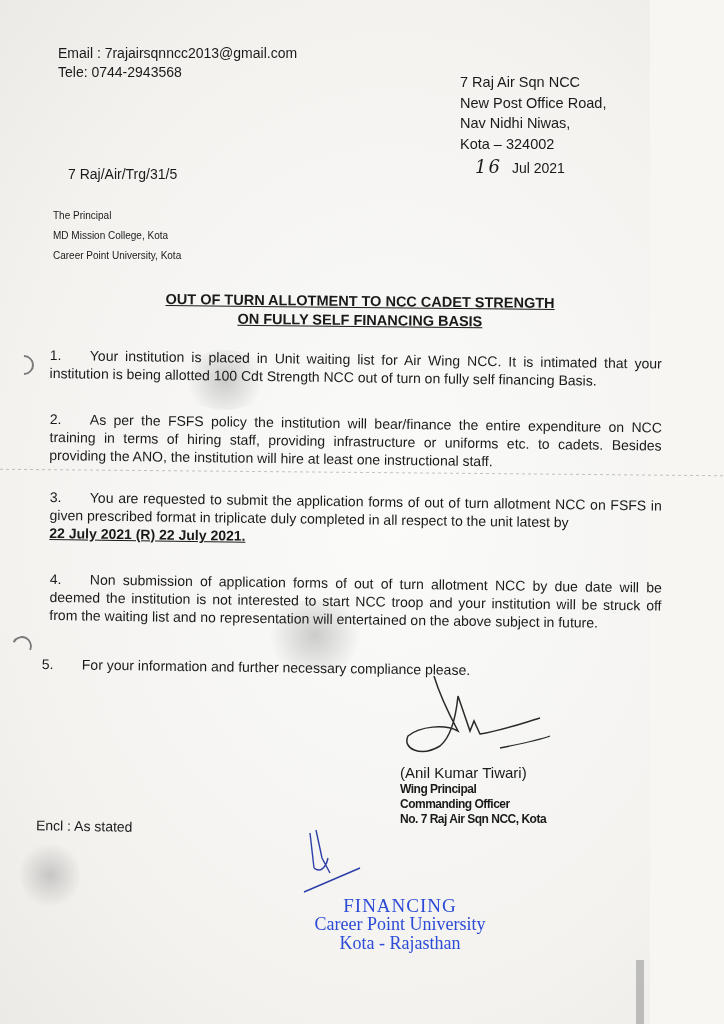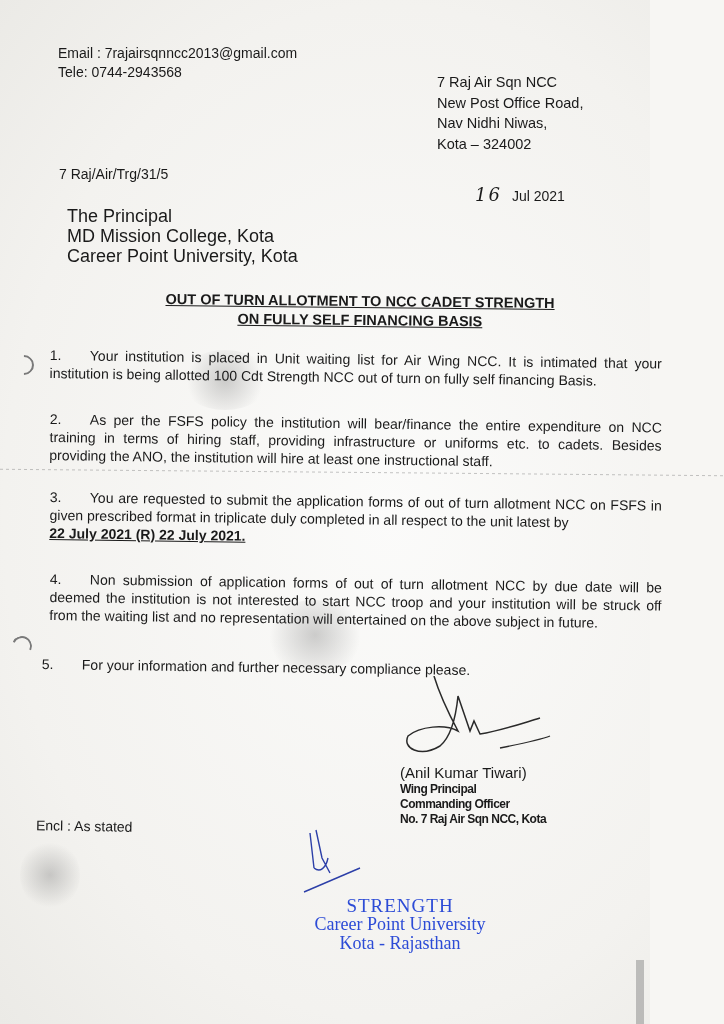--- a/index.html
+++ b/index.html
@@ -9,25 +9,25 @@
       position: relative;
       font-family: "Liberation Sans", sans-serif;
       color: #1a1a1a;
     }
     .page {
       position: absolute; left: 0; top: 0; width: 650px; height: 1024px;
       background: radial-gradient(ellipse at 60% 50%, #fbfbfa 0%, #f3f2ef 70%, #ebeae6 100%);
     }
     .abs { position: absolute; }
     .contact { left: 58px; top: 44px; font-size: 14px; line-height: 19px; }
-    .sender { left: 437px; top: 72px; font-size: 14.5px; line-height: 20.5px; }
-    .ref { left: 59px; top: 166px; font-size: 14px; }
-    .date { left: 475px; top: 184px; font-size: 14px; }
+    .sender { left: 460px; top: 72px; font-size: 14.5px; line-height: 20.5px; }
+    .ref { left: 68px; top: 166px; font-size: 14px; }
+    .date { left: 475px; top: 156px; font-size: 14px; }
     .date .day { font-family: "DejaVu Serif", serif; font-size: 18px; font-style: italic; margin-right: 10px; letter-spacing: 2px; }
-    .recipient { left: 67px; top: 206px; font-size: 18px; line-height: 20px; }
+    .recipient { left: 53px; top: 206px; font-size: 10px; line-height: 20px; }
     .subject {
       left: 140px; top: 292px; width: 440px; text-align: center;
       font-size: 14.5px; font-weight: bold; line-height: 19px; text-decoration: underline;
       transform: rotate(0.6deg);
     }
     .para {
       left: 50px; width: 612px; font-size: 14px; line-height: 18px; text-align: justify;
       transform: rotate(0.8deg); transform-origin: left top;
     }
     .para .num { display: inline-block; width: 40px; }
@@ -120,18 +120,18 @@
     <div class="sig-line">No. 7 Raj Air Sqn NCC, Kota</div>
   </div>
 
   <div class="abs encl">Encl : As stated</div>
 
   <svg class="abs" style="left:300px; top:828px;" width="90" height="70" viewBox="0 0 90 70">
     <path d="M10 5 L 14 40 M 16 2 L 22 30 L 30 45 M 14 40 C 20 45, 26 40, 28 30" fill="none" stroke="#2c3fa8" stroke-width="1.4"></path>
     <path d="M4 64 L 60 40" fill="none" stroke="#2c3fa8" stroke-width="1.4"></path>
   </svg>
   <div class="abs stamp">
-    <div class="st1">STRENGTH</div>
+    <div class="st1">FINANCING</div>
     <div class="st2">Career Point University</div>
     <div class="st3">Kota - Rajasthan</div>
   </div>
 
 </div>
 
 </body></html>

